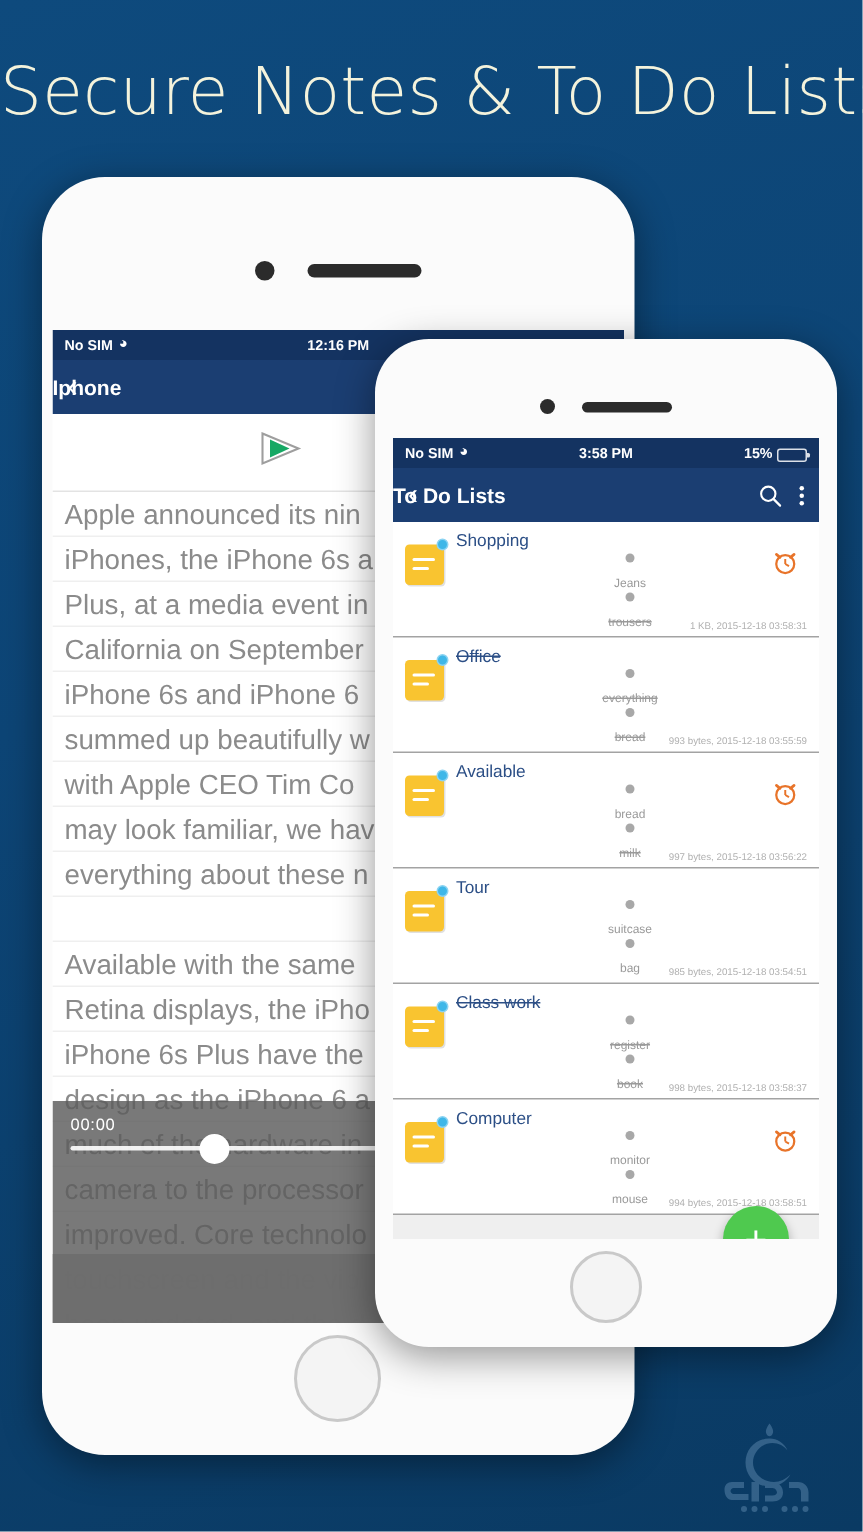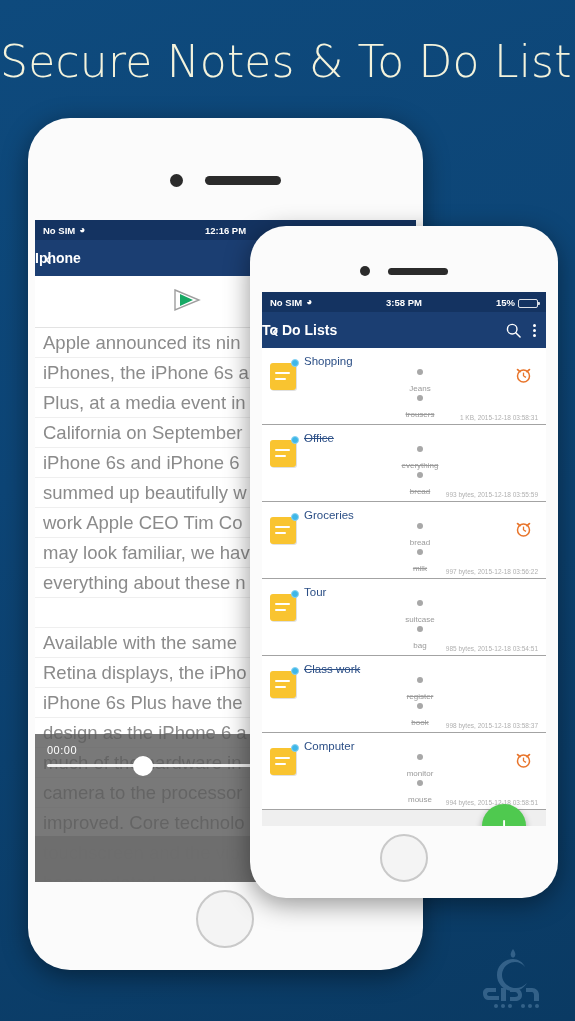--- a/index.html
+++ b/index.html
@@ -276,21 +276,21 @@
       </span>
     </div>
 
     <div class="note-body" id="note-body">
         <div class="note-line">Apple announced its nin</div>
         <div class="note-line">iPhones, the iPhone 6s a</div>
         <div class="note-line">Plus, at a media event in</div>
         <div class="note-line">California on September</div>
         <div class="note-line">iPhone 6s and iPhone 6</div>
         <div class="note-line">summed up beautifully w</div>
-        <div class="note-line">work Apple CEO Tim Co</div>
+        <div class="note-line">with Apple CEO Tim Co</div>
         <div class="note-line">may look familiar, we hav</div>
         <div class="note-line">everything about these n</div>
         <div class="note-line blank">&nbsp;</div>
         <div class="note-line">Available with the same</div>
         <div class="note-line">Retina displays, the iPho</div>
         <div class="note-line">iPhone 6s Plus have the</div>
         <div class="note-line">design as the iPhone 6 a</div>
         <div class="note-line">much of the hardware in</div>
         <div class="note-line">camera to the processor</div>
         <div class="note-line">improved. Core technolo</div>
@@ -431,21 +431,21 @@
             <div class="row-meta">993 bytes, 2015-12-18 03:55:59</div>
           </div>
           <div class="todo-row">
             <div class="row-icon">
               <div class="note-glyph">
                 <div class="pg"></div>
                 <div class="pin"></div>
               </div>
             </div>
             <div class="row-main">
-              <div class="row-title">Groceries</div>
+              <div class="row-title">Available</div>
               <div class="sub-item">
                 <span class="sub-dot"></span>
                 <span class="sub-text">bread</span>
               </div>
               <div class="sub-item done">
                 <span class="sub-dot"></span>
                 <span class="sub-text">milk</span>
               </div>
             </div>
             <div class="row-alarm"><svg width="17" height="18" viewBox="0 0 17 18">

